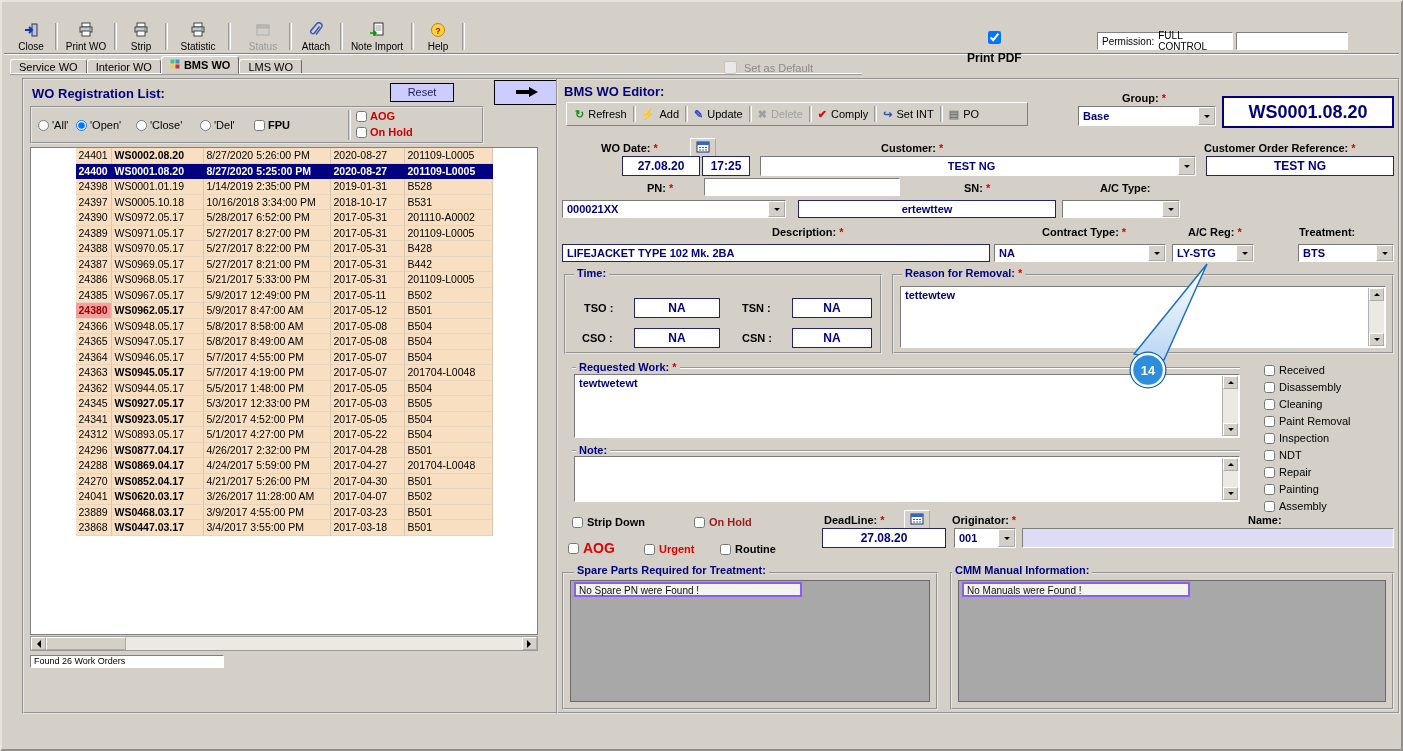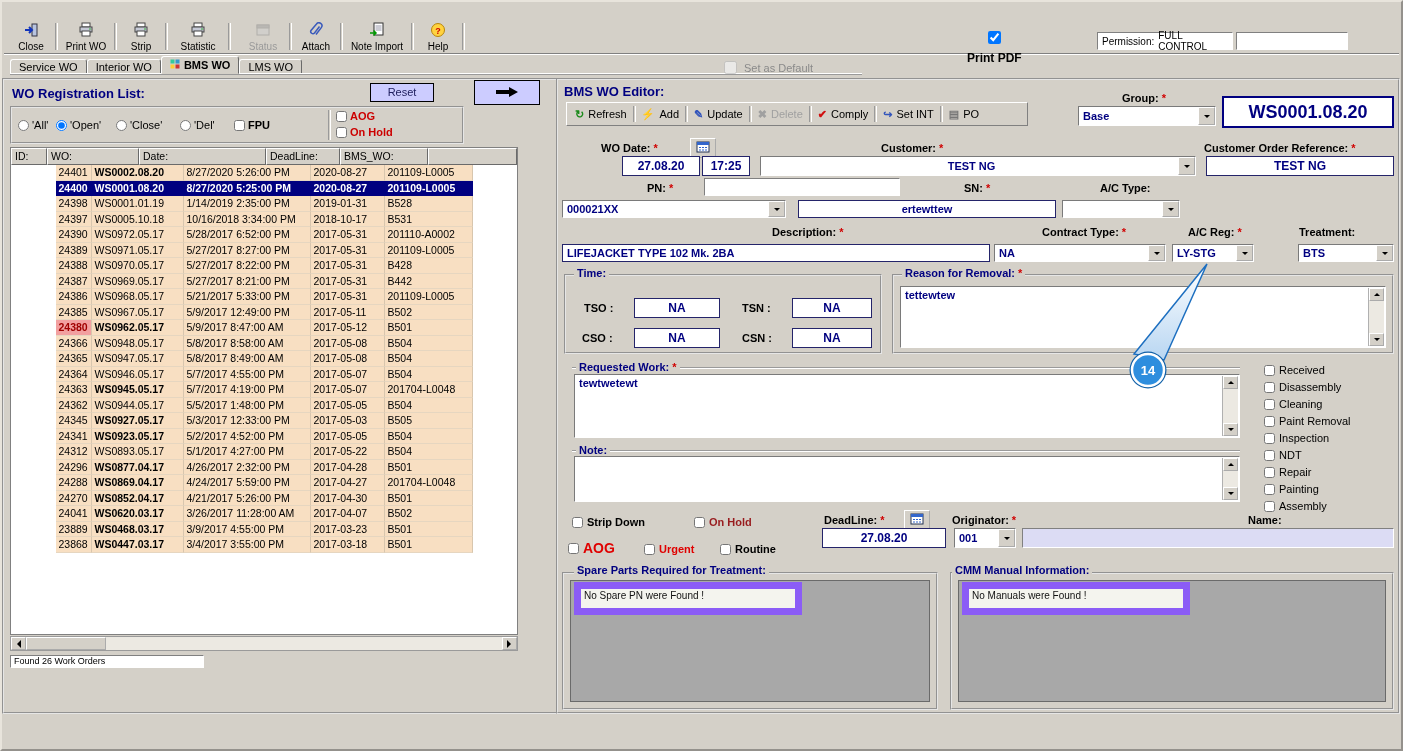--- a/index.html
+++ b/index.html
@@ -39,21 +39,21 @@
     border:1px solid; border-color:#fff #6a6a6a #d4d0c8 #fff; border-radius:3px 3px 0 0;
     display:flex; align-items:center; gap:3px; white-space:nowrap; }
   .tab.active { height:18px; font-weight:bold; z-index:2; }
   .tabline { position:absolute; left:8px; top:71px; width:852px; height:2px;
     border-top:1px solid #fff; border-bottom:1px solid #9a9a9a; }
   .setdefault { position:absolute; left:718px; top:56px; display:flex; align-items:center; gap:4px;
     color:#8a8a8a; }
 
   
   .panel { position:absolute; top:76px; height:636px; background:#d4d0c8; border:2px groove #e6e6e6; }
-  .left-panel { left:0; width:604px; }
+  .left-panel { left:20px; width:604px; }
   .right-panel { left:554px; width:844px; }
   .ptitle { position:absolute; font-size:13px; font-weight:bold; color:#000080; white-space:nowrap; }
 
   
   .reset-btn { position:absolute; left:366px; top:3px; width:64px; height:19px; background:#ccccff;
     border:1px solid #000; color:#202060; text-align:center; line-height:17px; }
   .go-btn { position:absolute; left:470px; top:0; width:66px; height:25px; background:#ccccff;
     border:1px solid #000; display:flex; align-items:center; justify-content:center; }
   .filterbox { position:absolute; left:6px; top:26px; width:454px; height:38px; border:2px groove #e6e6e6; }
   .fr { position:absolute; display:flex; align-items:center; gap:3px; white-space:nowrap; }
@@ -128,22 +128,22 @@
   .vs-btn { height:13px; background:#d4d0c8; border:1px outset #fff;
     display:flex; align-items:center; justify-content:center; }
   .tri-u2 { width:0; height:0; border:3.5px solid transparent; border-bottom-color:#000; margin-bottom:3px; }
   .tri-d2 { width:0; height:0; border:3.5px solid transparent; border-top-color:#000; margin-top:3px; }
 
   .cb { position:absolute; display:flex; align-items:center; gap:4px; white-space:nowrap; }
   .cb input { width:11px; height:11px; margin:0; }
   .steps { position:absolute; left:706px; top:284px; width:134px; display:flex; flex-direction:column; gap:5px; }
   .steps .cb { position:static; }
   .grayarea { position:absolute; background:#a8a8a8; border:1px solid #6a6a6a; }
-  .gridhdr { position:absolute; background:#f4f4ee; border:7px solid #8b5cf6; font-size:10px; font-weight:normal;
-    height:33px; line-height:13px; padding:0 3px; color:#111; }
+  .gridhdr { position:absolute; background:#f4f4ee; border:2px solid #8b5cf6; font-size:10px; font-weight:normal;
+    height:15px; line-height:13px; padding:0 3px; color:#111; }
 
   .callout { position:absolute; left:1098px; top:248px; z-index:60; }
   .bold { font-weight:bold; }
 </style>
 </head>
 <body>
 
 <div class="window">
 
 
@@ -293,28 +293,20 @@
           <input type="checkbox" style="">
           <span>AOG</span>
         </label>
       <label class="fr red" style="left:324px;top:18px">
           <input type="checkbox" style="">
           <span>On Hold</span>
         </label>
     </div>
 
     <div class="wtable">
-      <div class="thead">
-        <div class="th tc-id">ID:</div>
-        <div class="th tc-wo">WO:</div>
-        <div class="th tc-date">Date:</div>
-        <div class="th tc-dl">DeadLine:</div>
-        <div class="th tc-bms">BMS_WO:</div>
-        <div class="th fill"></div>
-      </div>
       <div>
           <div class="trow">
             <div class="tc tc-id">24401</div>
             <div class="tc tc-wo b">WS0002.08.20</div>
             <div class="tc tc-date">8/27/2020 5:26:00 PM</div>
             <div class="tc tc-dl">2020-08-27</div>
             <div class="tc tc-bms">201109-L0005</div>
           </div>
           <div class="trow sel">
             <div class="tc tc-id">24400</div>

